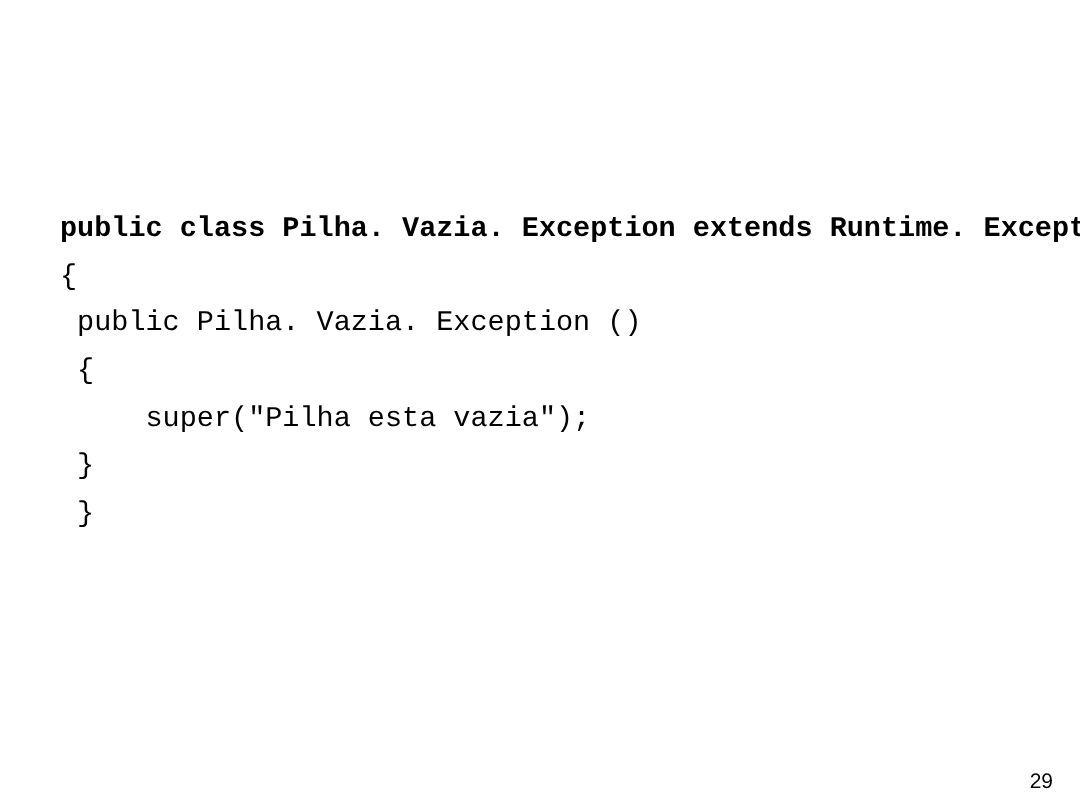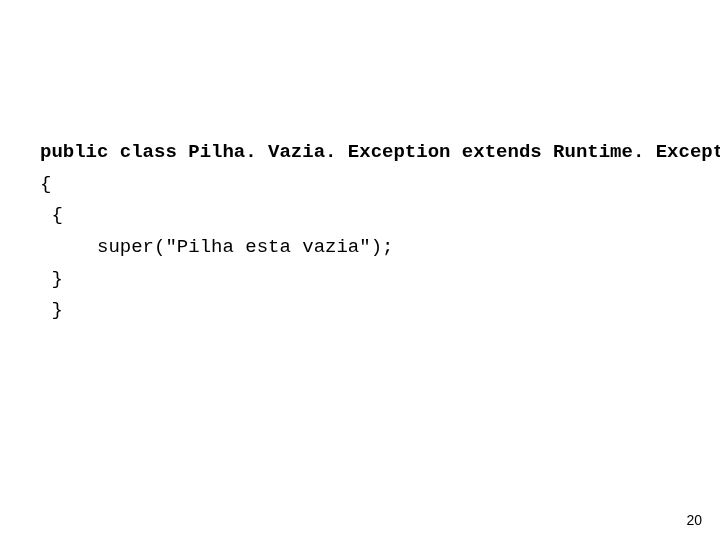--- a/index.html
+++ b/index.html
@@ -61,21 +61,22 @@
 </style>
 </head>
 <body>
 
 <div class="slide">
 
 
   <div class="code-block">
     <div class="decl-line">public class Pilha. Vazia. Exception extends Runtime. Exception</div>
     <div class="body-line">{</div>
+    <div class="body-line"> public Pilha. Vazia. Exception ()</div>
     <div class="body-line"> {</div>
     <div class="body-line">     super("Pilha esta vazia");</div>
     <div class="body-line"> }</div>
     <div class="body-line"> }</div>
   </div>
 
-  <div class="page-num">20</div>
+  <div class="page-num">29</div>
 
 </div>
 
 </body></html>

